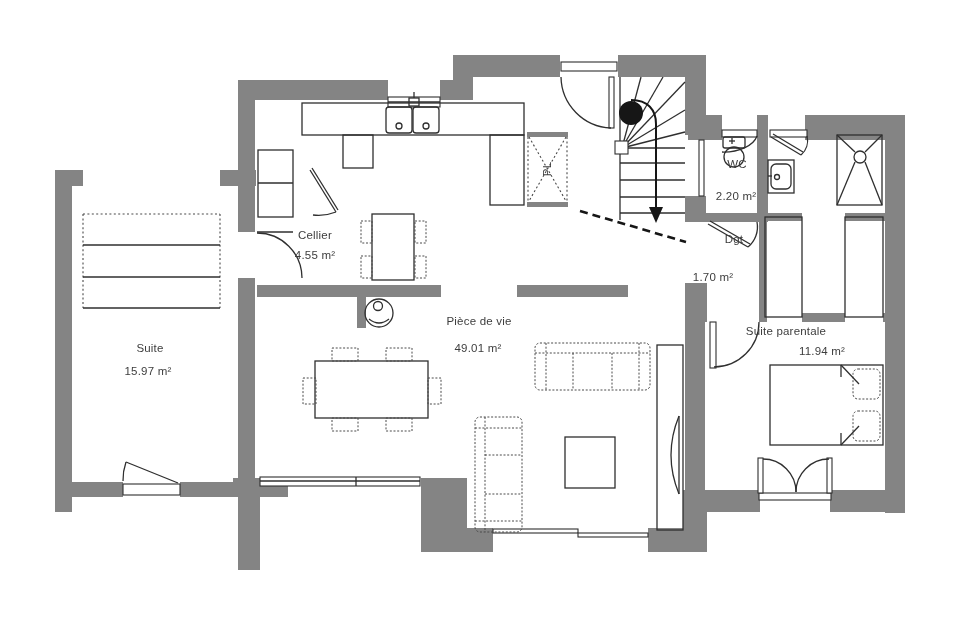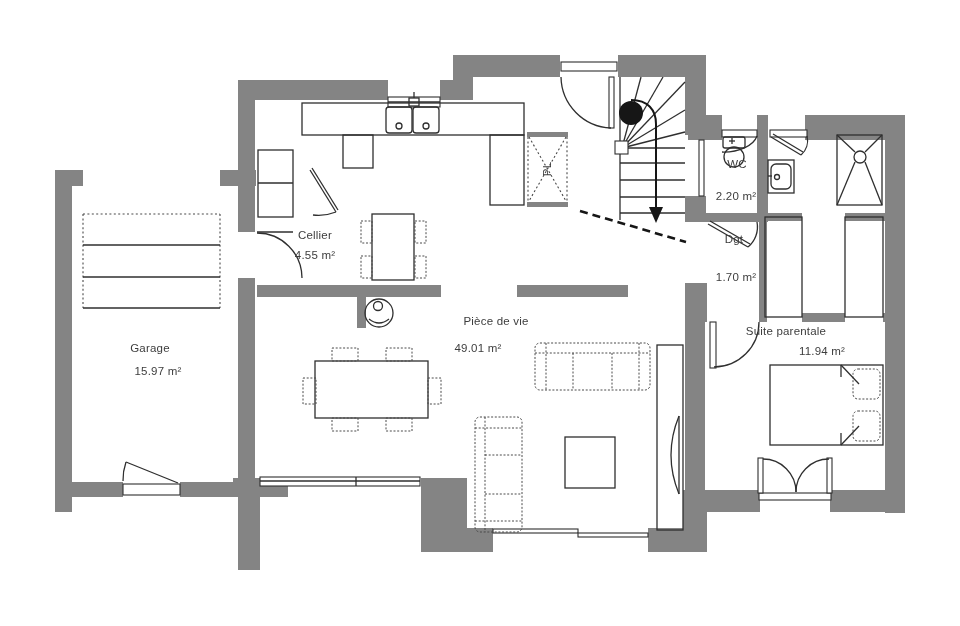--- a/index.html
+++ b/index.html
@@ -185,32 +185,32 @@
       <line x1="485" y1="455" x2="522" y2="455" class="soft"></line>
       <line x1="485" y1="494" x2="522" y2="494" class="soft"></line>
       <line x1="475" y1="428" x2="522" y2="428" class="soft"></line>
       <line x1="475" y1="521" x2="522" y2="521" class="soft"></line>
       <rect x="565" y="437" width="50" height="51" class="ln"></rect>
       <rect x="657" y="345" width="26" height="185" class="ln"></rect>
       <path d="M679,416 Q663,455 679,494" class="ln"></path>
       <line x1="679" y1="416" x2="679" y2="494" class="ln"></line>
     </svg>
 
-  <div class="lbl" style="left:150px;top:348px">Garage</div>
-  <div class="lbl" style="left:158px;top:371px">15.97 m²</div>
+  <div class="lbl" style="left:150px;top:348px">Suite</div>
+  <div class="lbl" style="left:148px;top:371px">15.97 m²</div>
 
   <div class="lbl" style="left:315px;top:235px">Cellier</div>
   <div class="lbl" style="left:315px;top:255px">4.55 m²</div>
 
-  <div class="lbl" style="left:496px;top:321px">Pièce de vie</div>
+  <div class="lbl" style="left:479px;top:321px">Pièce de vie</div>
   <div class="lbl" style="left:478px;top:348px">49.01 m²</div>
 
   <div class="lbl" style="left:737px;top:164px">WC</div>
   <div class="lbl" style="left:736px;top:196px">2.20 m²</div>
 
   <div class="lbl" style="left:734px;top:239px">Dgt</div>
-  <div class="lbl" style="left:736px;top:277px">1.70 m²</div>
+  <div class="lbl" style="left:713px;top:277px">1.70 m²</div>
 
   <div class="lbl" style="left:786px;top:331px">Suite parentale</div>
   <div class="lbl" style="left:822px;top:351px">11.94 m²</div>
 
   <div class="lbl rot" style="left:547px;top:169px">PL</div>
 </div>
 
 </body></html>

